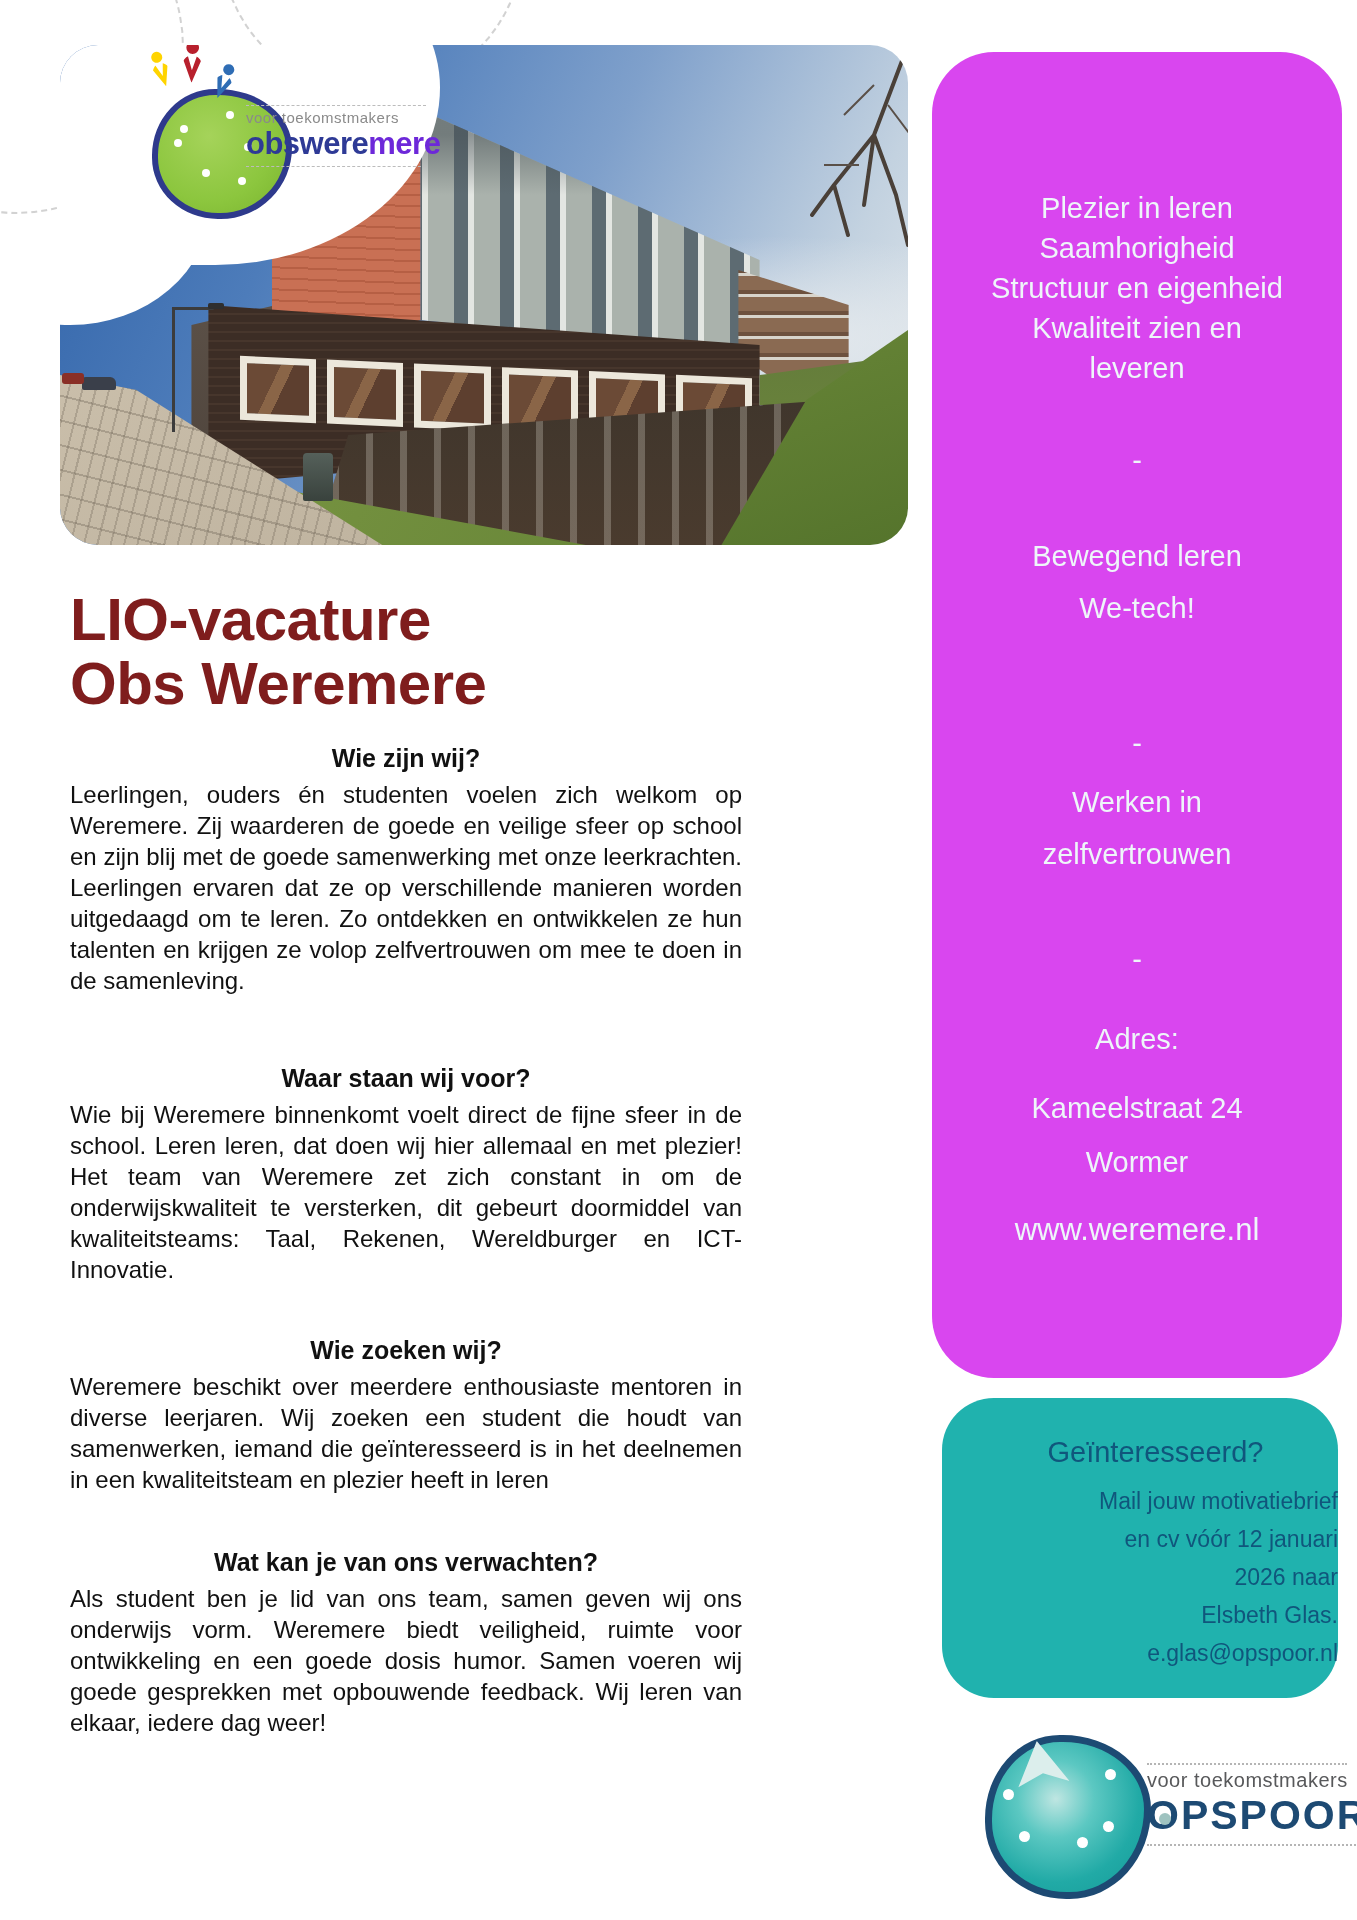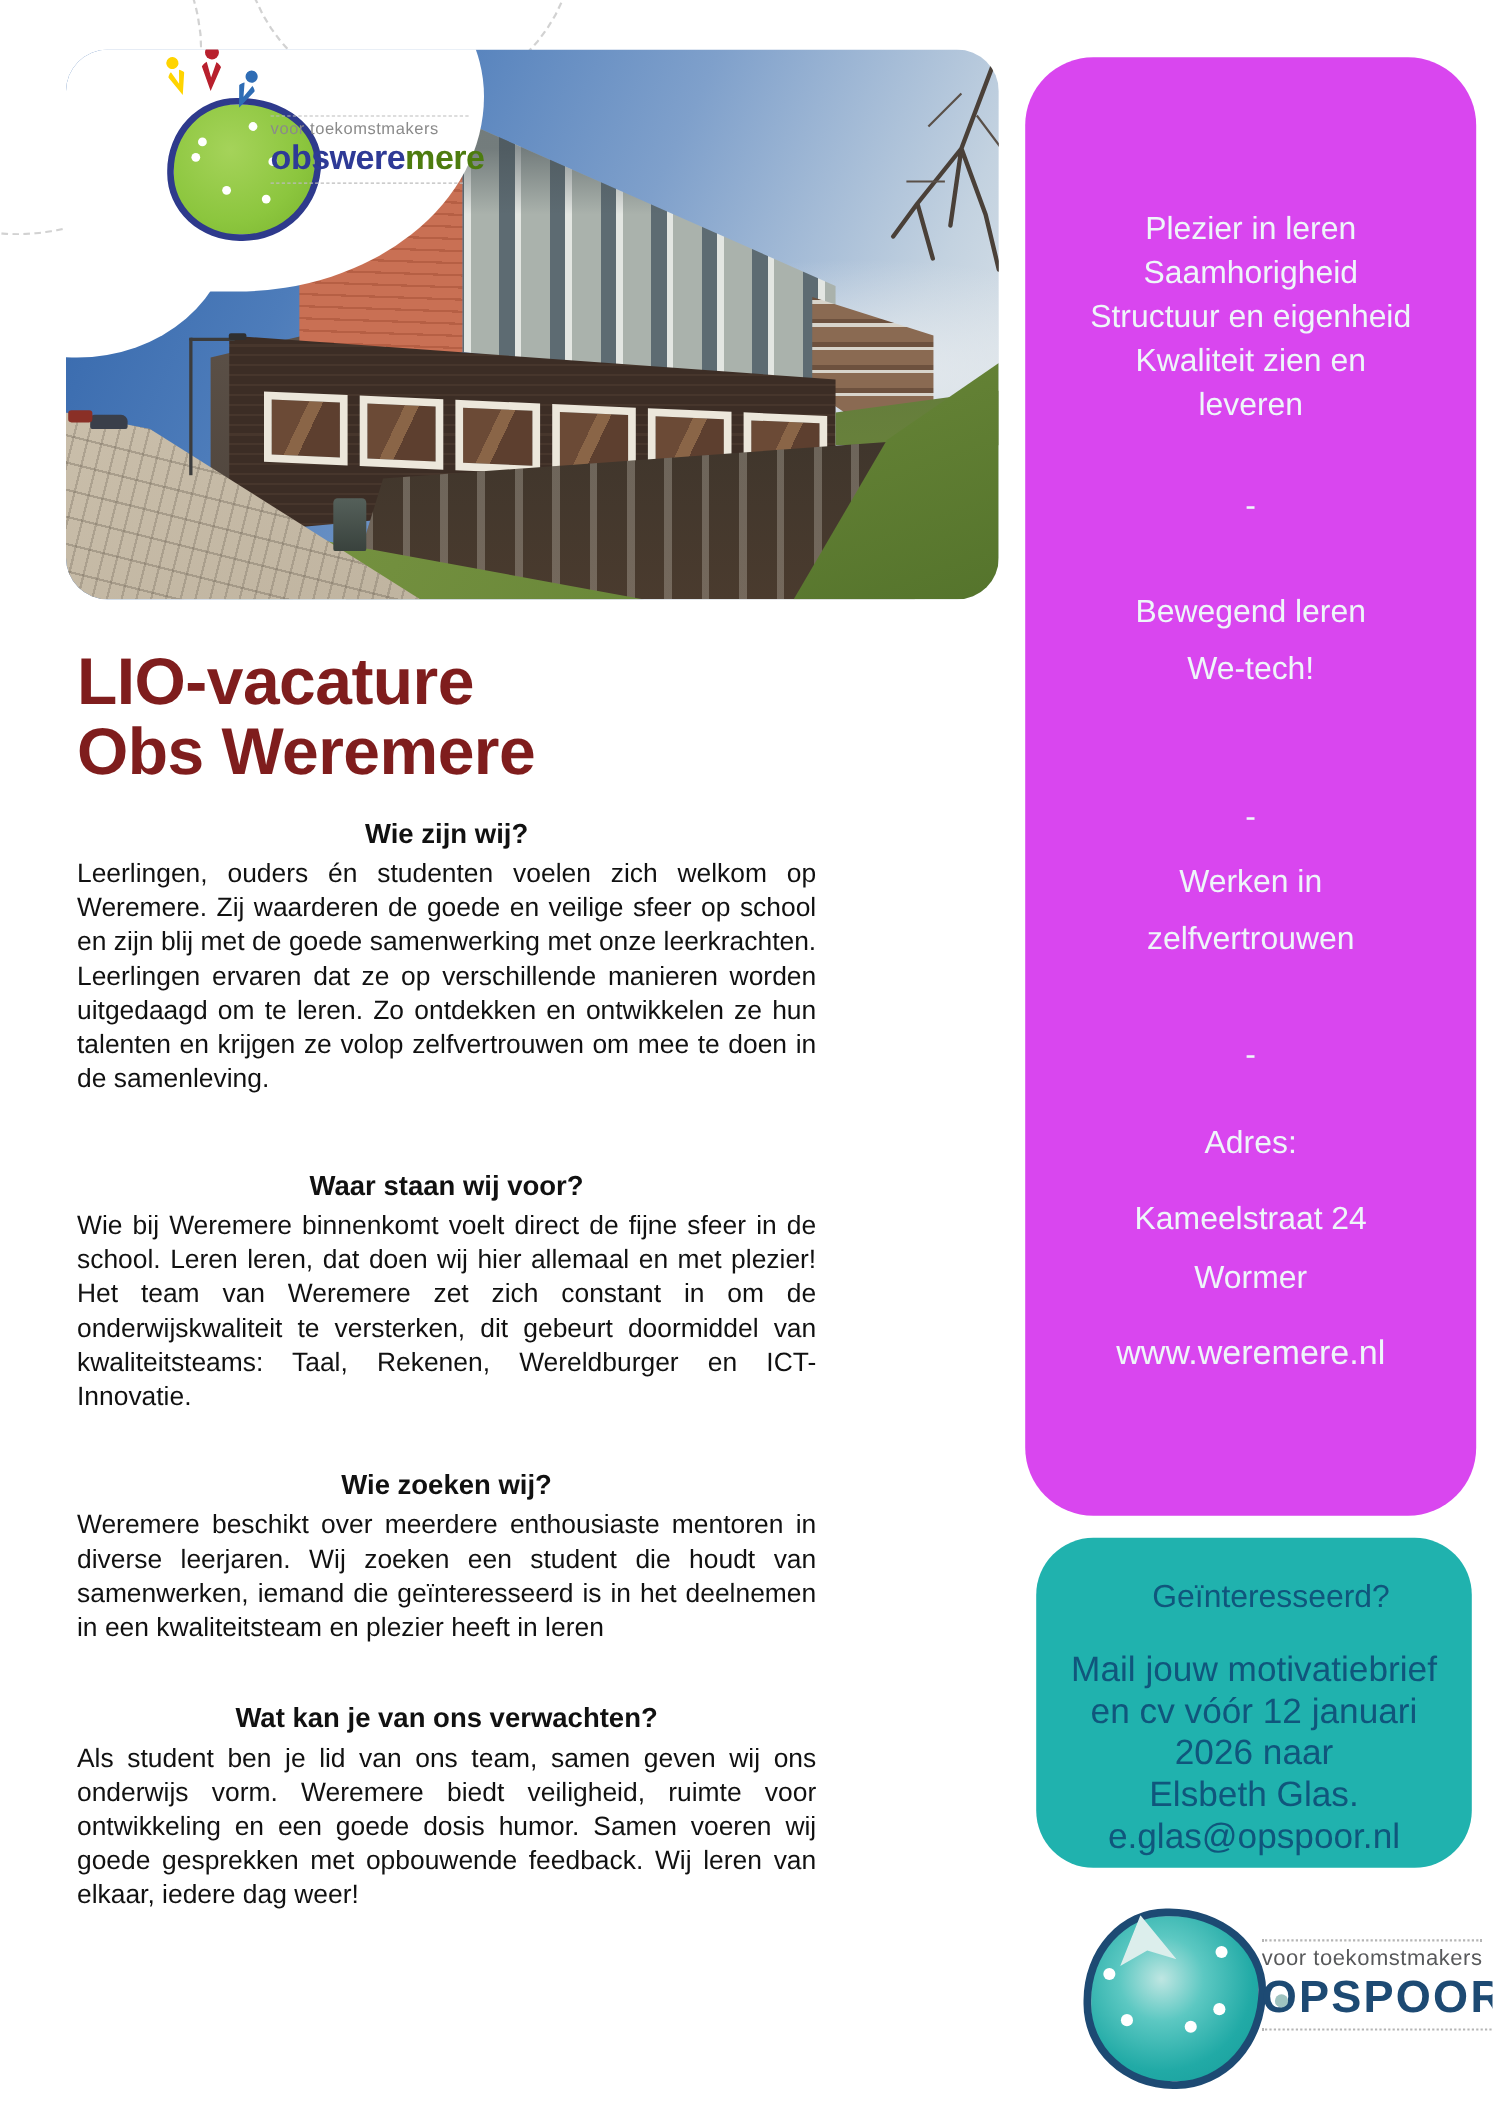--- a/index.html
+++ b/index.html
@@ -82,21 +82,21 @@
     border-radius:50% 50% 45% 45%; clip-path:polygon(50% 100%, 0 0, 28% 0, 50% 55%, 72% 0, 100% 0); }
   .fig-y { left:52px; top:8px; transform:rotate(-18deg); }
   .fig-y .head { background:#ffd400; } .fig-y .bodyv { background:#ffd400; }
   .fig-r { left:88px; top:-6px; transform:rotate(2deg) scale(1.15); }
   .fig-r .head { background:#b8202d; } .fig-r .bodyv { background:#b8202d; }
   .fig-b { left:128px; top:14px; transform:rotate(22deg); }
   .fig-b .head { background:#2f6db5; } .fig-b .bodyv { background:#2f6db5; }
   .toplogo-text { position:absolute; left:152px; top:58px; width:180px; }
   .toplogo-tag { font-size:15px; color:#8a8a8a; border-top:1px dashed #bcbcbc; padding-top:3px; letter-spacing:.5px; white-space:nowrap; }
   .toplogo-brand { font-size:31px; font-weight:bold; letter-spacing:-.5px; border-bottom:1px dashed #bcbcbc; padding-bottom:4px; white-space:nowrap; }
-  .brand-blue { color:#2e3a96; } .brand-red { color:#4d7c0f; }
+  .brand-blue { color:#2e3a96; } .brand-red { color:#6d28d9; }
 
   
   .headline { position:absolute; left:70px; top:548px; width:700px;
     color:#7f1d1d; font-size:60px; font-weight:bold; line-height:64px; letter-spacing:-.5px; }
   .section { position:absolute; left:70px; width:672px; color:#111; }
   .sec-title { font-size:25px; font-weight:bold; margin:0 0 6px 0;text-align:center; }
   .sec-body { font-size:24px; line-height:31px; text-align:justify; margin:0; }
   .sec1 { top:744px; } .sec2 { top:1064px; } .sec3 { top:1336px; } .sec4 { top:1548px; }
 
   
@@ -108,21 +108,21 @@
   .sp-s1 { top:392px; } .sp-s2 { top:675px; } .sp-s3 { top:891px; }
   .sp-b2 { top:478px; } .sp-b3 { top:724px; }
   .sp-adres { top:971px; } .sp-street { top:1040px; } .sp-city { top:1094px; }
   .sp-site { top:1160px; font-size:31px; }
   .sp a, .sp-site { color:#eef6f9; text-decoration:none; cursor:pointer; }
 
   
   .cta-panel { position:absolute; left:942px; top:1398px; width:396px; height:300px;
     background:#20b2ae; border-radius:52px; color:#10567c; text-align:center; }
   .cta-title { position:absolute; left:0; right:0; top:38px; font-size:29px;margin-left:31px; }
-  .cta-lines { position:absolute; left:0; right:0; top:100px; font-size:32px; line-height:38px; }
+  .cta-lines { position:absolute; left:0; right:0; top:84px; font-size:23px; line-height:38px;text-align:right; }
   .cta-email { cursor:pointer; }
 
   
   .oplogo { position:absolute; left:985px; top:1735px; width:360px; height:170px; }
   .op-blob { position:absolute; left:0; top:0; width:152px; height:150px;
     background:radial-gradient(circle at 42% 38%, #bfe6e2 0%, #5cc8c2 30%, #21aaa6 65%, #159a98);
     border:7px solid #1d4a73; border-radius:46% 54% 50% 50% / 52% 46% 56% 48%; }
   .op-dots { position:absolute; left:34px; top:96px; width:11px; height:11px; border-radius:50%; background:#fff;
     box-shadow: 58px 6px 0 #fff, 84px -10px 0 #fff, 86px -62px 0 #fff, -16px -42px 0 #fff; }
   .op-arrow { position:absolute; left:26px; top:6px; width:56px; height:48px;

